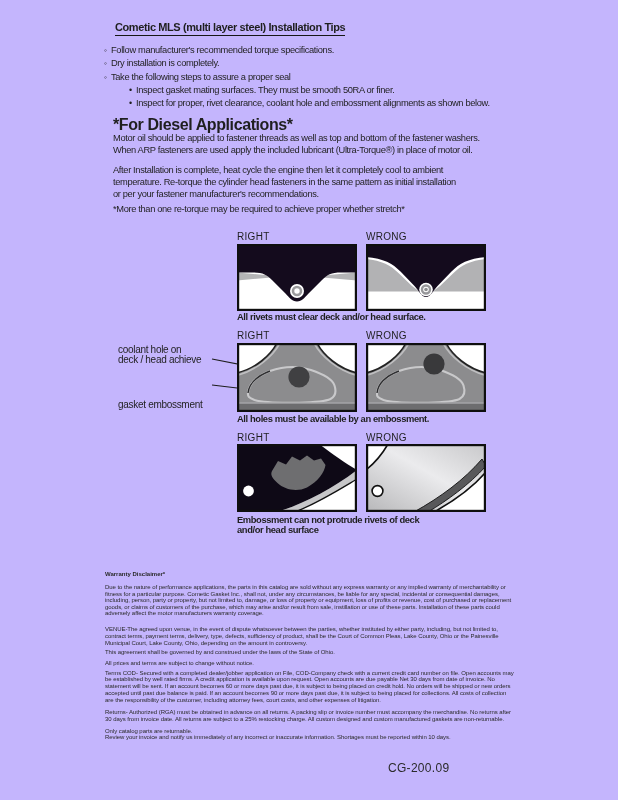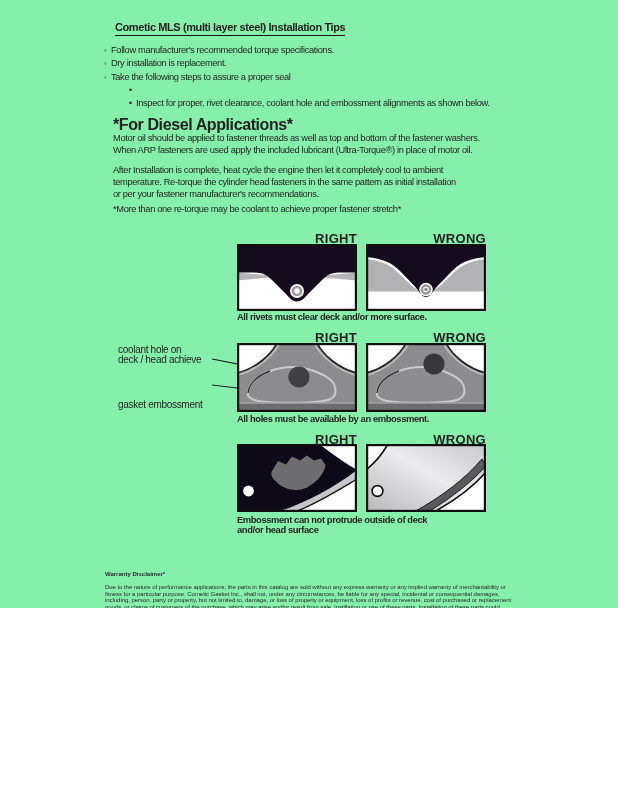--- a/index.html
+++ b/index.html
@@ -1,17 +1,17 @@
 <!DOCTYPE html>
 <html><head>
 <meta charset="utf-8">
 <style>
   html,body{margin:0;padding:0;background:#ffffff;}
   .page{
-    position:relative;width:618px;height:608px;background:#86efac;overflow:hidden;
+    position:relative;width:618px;height:800px;background:#c4b5fd;overflow:hidden;
     font-family:"Liberation Sans", sans-serif;color:#1f1f1f;
   }
   .abs{position:absolute;}
   
   .title{
     left:115px;top:21px;font-size:11px;font-weight:bold;letter-spacing:-0.4px;
     border-bottom:1.6px solid #161616;padding-bottom:2px;white-space:nowrap;
   }
   
   .tips{left:104px;top:44px;font-size:9.3px;letter-spacing:-0.35px;line-height:13.3px;}
@@ -20,21 +20,21 @@
   .subtips{left:129px;top:83.5px;font-size:9.3px;letter-spacing:-0.35px;line-height:13.3px;}
   .subtips .mk{width:7px;font-size:9px;}
   
   .diesel-heading{left:113px;top:116px;font-size:16px;font-weight:bold;letter-spacing:-0.4px;white-space:nowrap;}
   .bodypara{font-size:9.3px;letter-spacing:-0.35px;line-height:11.8px;}
   .bodypara div{white-space:nowrap;}
   .para1{left:113px;top:133px;}
   .para2{left:113px;top:165px;}
   .note{left:113px;top:204px;font-size:9.3px;letter-spacing:-0.35px;white-space:nowrap;}
   
-  .dlabel{width:120px;text-align:right;font-size:13px;font-weight:bold;letter-spacing:0.3px;white-space:nowrap;}
+  .dlabel{width:120px;text-align:left;font-size:10px;font-weight:normal;letter-spacing:0.3px;white-space:nowrap;}
   .dcaption{font-size:9.4px;font-weight:bold;letter-spacing:-0.4px;line-height:10.2px;}
   .dcaption div{white-space:nowrap;}
   .dbox{width:120px;display:block;}
   
   .side-label{font-size:10px;letter-spacing:-0.3px;line-height:9.8px;text-align:left;width:93px;}
   .side-label div{white-space:nowrap;}
   
   .fine{font-size:6px;letter-spacing:-0.05px;line-height:6.5px;color:#2a2a2a;}
   .fine div{white-space:nowrap;}
   .fine-heading{left:105px;top:571px;font-size:6px;font-weight:bold;white-space:nowrap;color:#2a2a2a;}
@@ -48,48 +48,49 @@
 
   <div class="abs title">Cometic MLS (multi layer steel) Installation Tips</div>
 
   <div class="abs tips">
     <div class="tip-row">
       <span class="mk">◦</span>
       <span>Follow manufacturer's recommended torque specifications.</span>
     </div>
     <div class="tip-row">
       <span class="mk">◦</span>
-      <span>Dry installation is replacement.</span>
+      <span>Dry installation is completely.</span>
     </div>
     <div class="tip-row">
       <span class="mk">◦</span>
       <span>Take the following steps to assure a proper seal</span>
     </div>
   </div>
   <div class="abs subtips">
     <div class="tip-row">
       <span class="mk">•</span>
+      <span>Inspect gasket mating surfaces.  They must be smooth 50RA or finer.</span>
     </div>
     <div class="tip-row">
       <span class="mk">•</span>
       <span>Inspect for proper, rivet clearance, coolant hole and embossment alignments as shown below.</span>
     </div>
   </div>
 
   <div class="abs diesel-heading">*For Diesel Applications*</div>
   <div class="abs bodypara para1">
       <div>Motor oil should be applied to fastener threads as well as top and bottom of the fastener washers.</div>
       <div>When ARP fasteners are used apply the included lubricant (Ultra-Torque®) in place of motor oil.</div>
     </div>
   <div class="abs bodypara para2">
       <div>After Installation is complete, heat cycle the engine then let it completely cool to ambient</div>
       <div>temperature. Re-torque the cylinder head fasteners in the same pattern as initial installation</div>
       <div>or per your fastener manufacturer's recommendations.</div>
     </div>
-  <div class="abs note">*More than one re-torque may be coolant to achieve proper fastener stretch*</div>
+  <div class="abs note">*More than one re-torque may be required to achieve proper whether stretch*</div>
 
   <div class="abs dlabel" style="left:237px;top:231px;">RIGHT</div>
   <div class="abs dlabel" style="left:366px;top:231px;">WRONG</div>
 
   <svg class="abs dbox" style="left:237px;top:244px;" width="120" height="67" viewBox="0 0 120 67" role="img">
     <rect x="0" y="0" width="120" height="67" fill="#ffffff"></rect>
     <path d="M0,28.5 L46,32.5 L0,36.5 Z" fill="#b4b4b6"></path>
     <path d="M120,28.5 L74,32.5 L120,36.5 Z" fill="#b4b4b6"></path>
     <path d="M0,0 H120 V28.5 H104 C94,28.5 90.5,30.5 84.5,36.5 L72,49 C67.5,53.5 65,57.5 60,57.5 C55,57.5 52.5,53.5 48,49 L35.5,36.5 C29.5,30.5 26,28.5 16,28.5 H0 Z" fill="#140b1d"></path>
     <circle cx="60" cy="47" r="7" fill="#ffffff"></circle>
@@ -98,21 +99,21 @@
   </svg>
   <svg class="abs dbox" style="left:366px;top:244px;" width="120" height="67" viewBox="0 0 120 67" role="img">
     <rect x="0" y="0" width="120" height="67" fill="#ffffff"></rect>
     <path d="M0,15 C16,16.5 25,21.5 33,29.5 L46,42 L52,46.5 H68 L74,42 L87,29.5 C95,21.5 104,16.5 120,15 V47.5 H0 Z" fill="#b2b2b4"></path>
     <path d="M0,0 H120 V13 C102,14.5 93.5,19.5 85.5,27.5 L72,41.5 C67,47 64.5,53 60,53 C55.5,53 53,47 48,41.5 L34.5,27.5 C26.5,19.5 18,14.5 0,13 Z" fill="#140b1d"></path>
     <circle cx="60" cy="45.5" r="6.8" fill="#ffffff"></circle>
     <circle cx="60" cy="45.5" r="4" fill="#ffffff" stroke="#97979a" stroke-width="2.4"></circle>
     <circle cx="60" cy="45.5" r="1.8" fill="#8d8d8f"></circle>
     <rect x="1.1" y="1.1" width="117.8" height="64.8" fill="none" stroke="#0f0f0f" stroke-width="2.2"></rect>
   </svg>
-  <div class="abs dcaption" style="left:237px;top:312px;">All rivets must clear deck and/or more surface.</div>
+  <div class="abs dcaption" style="left:237px;top:312px;">All rivets must clear deck and/or head surface.</div>
 
   <div class="abs dlabel" style="left:237px;top:330px;">RIGHT</div>
   <div class="abs dlabel" style="left:366px;top:330px;">WRONG</div>
 
   <div class="abs side-label" style="left:118px;top:345px;">
       <div>coolant hole on</div>
       <div>deck / head achieve</div>
     </div>
   <div class="abs side-label" style="left:118px;top:378px;margin-top:22px;">
     <div>gasket embossment</div>
@@ -176,21 +177,21 @@
     </defs>
     <rect x="0" y="0" width="120" height="68" fill="#ffffff"></rect>
     <path d="M22,0 H120 V28 C106,44 88,57 68,68 H0 V26 C8,19.5 16,10.5 22,0 Z" fill="url(#g3)"></path>
     <path d="M22,0 C16,10.5 8,19.5 0,26" stroke="#111111" stroke-width="1.6" fill="none"></path>
     <path d="M68,68 C88,57 106,44 120,28" stroke="#111111" stroke-width="1.6" fill="none"></path>
     <path d="M48,68 C74,53.5 98,36 116,15 L120,22 C103,41 81,56.5 62,68 Z" fill="#58585a" stroke="#111111" stroke-width="0.9"></path>
     <circle cx="11.5" cy="47" r="5.4" fill="#ffffff" stroke="#111111" stroke-width="1.6"></circle>
     <rect x="1.1" y="1.1" width="117.8" height="65.8" fill="none" stroke="#0f0f0f" stroke-width="2.2"></rect>
   </svg>
   <div class="abs dcaption" style="left:237px;top:515px;">
-      <div>Embossment can not protrude outside of deck</div>
+      <div>Embossment can not protrude rivets of deck</div>
       <div>and/or head surface</div>
     </div>
 
   <div class="abs fine-heading">Warranty Disclaimer*</div>
   <div class="abs fine" style="left:105px;top:584px;">
       <div>Due to the nature of performance applications, the parts in this catalog are sold without any express warranty or any implied warranty of merchantability or</div>
       <div>fitness for a particular purpose.  Cometic Gasket Inc., shall not, under any circumstances, be liable for any special, incidental or consequential damages,</div>
       <div>including, person, party or property, but not limited to, damage, or loss of property or equipment, loss of profits or revenue, cost of purchased or replacement</div>
       <div>goods, or claims of customers of the purchase, which may arise and/or result from sale, instillation or use of these parts.  Installation of these parts could</div>
       <div>adversely affect the motor manufacturers warranty coverage.</div>

